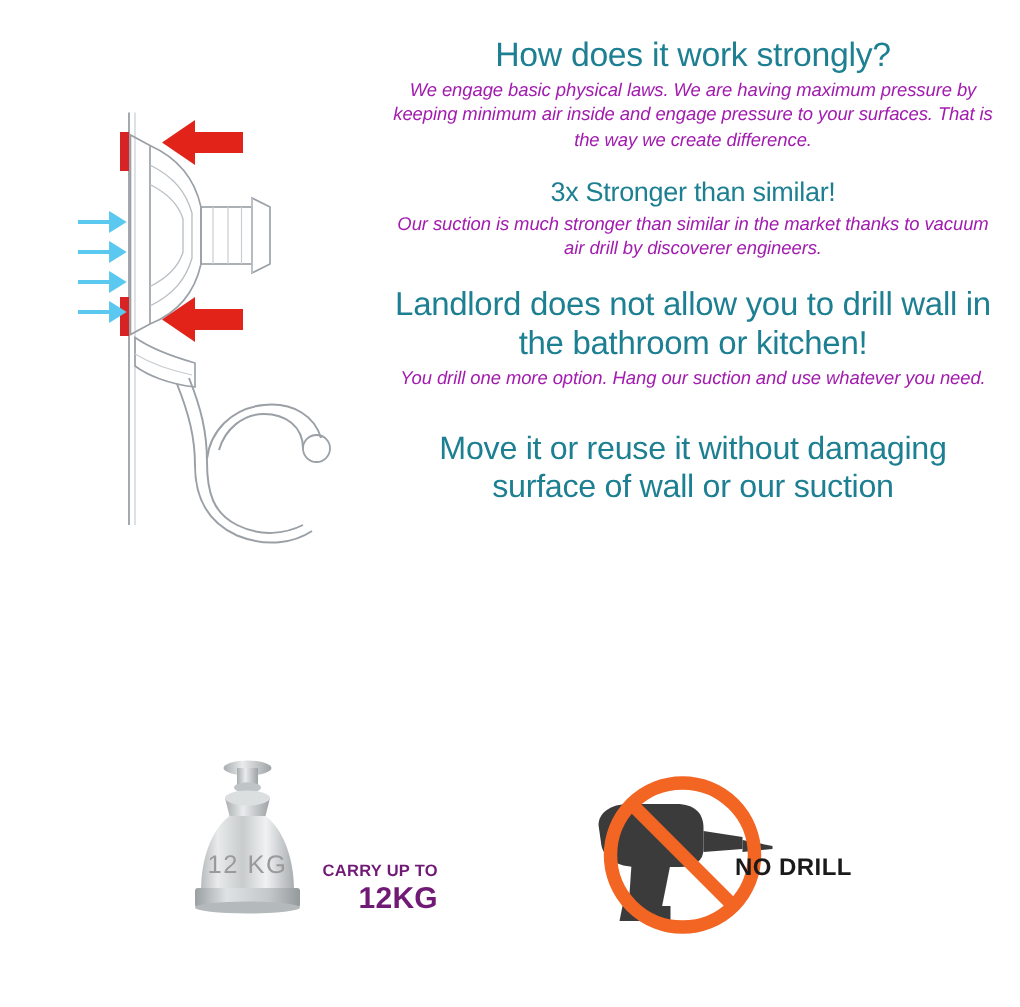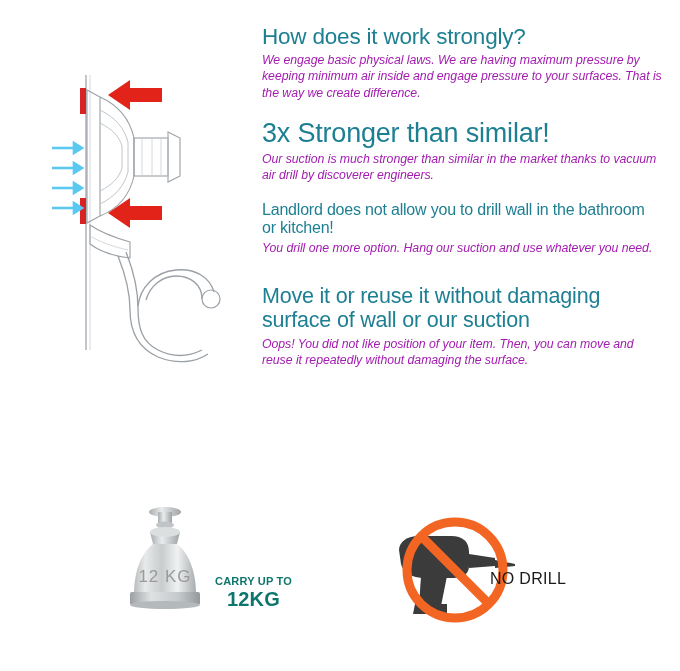--- a/index.html
+++ b/index.html
@@ -27,42 +27,42 @@
     height: 400px;
   }
   #illustration svg { display: block; }
 
   
   #text-column {
     position: absolute;
     left: 262px;
     top: 24px;
     width: 400px;
-    text-align: left;
+    text-align: center;
     color: #1b7f93;
   }
   .block { margin-bottom: 17px; }
   .heading {
     color: #1d7f92;
     font-size: 22.5px;
     line-height: 1.12;
     font-weight: normal;
     margin: 0 0 3px 0;
     letter-spacing: -0.2px;
   }
   .body-text {
     color: #a21caf;
     font-size: 12.3px;
     line-height: 1.32;
     font-style: italic;
     margin: 0;
     letter-spacing: -0.05px;
   }
-  .block-2 .heading { font-size: 27px; }
-  .block-3 .heading { font-size: 16px; line-height: 1.15; }
+  .block-2 .heading { font-size: 18px; }
+  .block-3 .heading { font-size: 22px; line-height: 1.15; }
   .block-4 .heading { font-size: 21.5px; line-height: 1.15; margin-top: 27px; }
 
   
   #bottom-area {
     position: absolute;
     left: 0;
     top: 470px;
     width: 624px;
     height: 190px;
   }
@@ -70,22 +70,22 @@
     position: absolute;
     left: 120px;
     top: 32px;
     width: 230px;
     height: 130px;
   }
   #weight-label {
     position: absolute;
     left: 215px;
     top: 105px;
-    text-align: center;
-    color: #0f766e;
+    text-align: right;
+    color: #701a75;
   }
   #weight-label .small-line {
     font-size: 11px;
     font-weight: bold;
     letter-spacing: 0.2px;
     line-height: 1.1;
   }
   #weight-label .big-line {
     font-size: 20px;
     font-weight: bold;
@@ -97,21 +97,21 @@
     left: 355px;
     top: 40px;
     width: 250px;
     height: 120px;
   }
   #nodrill-label {
     position: absolute;
     left: 490px;
     top: 100px;
     font-size: 16px;
-    font-weight: normal;
+    font-weight: bold;
     color: #1a1a1a;
     letter-spacing: 0.3px;
   }
   .weight-text {
     font-size: 17px;
     fill: #9a9a9a;
     font-family: "Liberation Sans", sans-serif;
     letter-spacing: 1px;
   }
 </style>
@@ -188,21 +188,20 @@
       <p class="body-text">Our suction is much stronger than similar in the market thanks to vacuum air drill by discoverer engineers.</p>
     </div>
 
     <div class="block block-3">
       <h2 class="heading">Landlord does not allow you to drill wall in the bathroom or kitchen!</h2>
       <p class="body-text">You drill one more option. Hang our suction and use whatever you need.</p>
     </div>
 
     <div class="block block-4">
       <h2 class="heading">Move it or reuse it without damaging surface of wall or our suction</h2>
-      <p class="body-text">Oops! You did not like position of your item. Then, you can move and reuse it repeatedly without damaging the surface.</p>
     </div>
 
   </div>
 
   <div id="bottom-area">
 
     <div id="weight-badge">
       <svg width="230" height="130" viewBox="0 0 230 130" xmlns="http://www.w3.org/2000/svg">
         <defs>
           <linearGradient id="metalBody" x1="0" y1="0" x2="1" y2="0">

